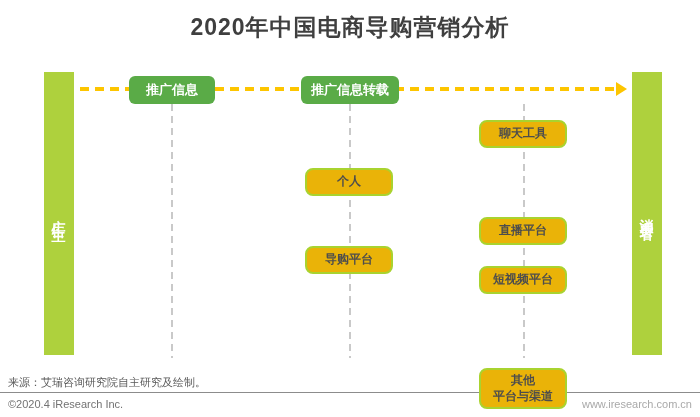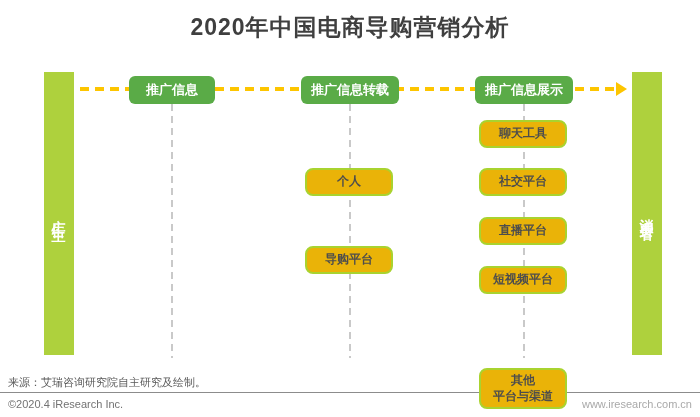--- a/index.html
+++ b/index.html
@@ -185,28 +185,26 @@
 
   <div class="flow-arrow-line"></div>
   <div class="flow-arrow-head"></div>
 
   <div class="v-dash c1"></div>
   <div class="v-dash c2"></div>
   <div class="v-dash c3"></div>
 
   <div class="stage-label s2">推广信息转载</div>
   <div class="stage-label s1">推广信息</div>
-  <div class="stage-label s3">推广信息展示</div>
 
 
   <div class="small-box c2 b-geren">个人</div>
   <div class="small-box c2 b-daogou">导购平台</div>
 
   <div class="small-box c3 b-chat">聊天工具</div>
-  <div class="small-box c3 b-social">社交平台</div>
   <div class="small-box c3 b-live">直播平台</div>
   <div class="small-box c3 b-video">短视频平台</div>
   <div class="small-box c3 b-other">其他
 平台与渠道</div>
 
   <div class="footer-source">来源：艾瑞咨询研究院自主研究及绘制。</div>
   <div class="footer-rule"></div>
   <div class="footer-copyright">©2020.4 iResearch Inc.</div>
   <div class="footer-site">www.iresearch.com.cn</div>
 

